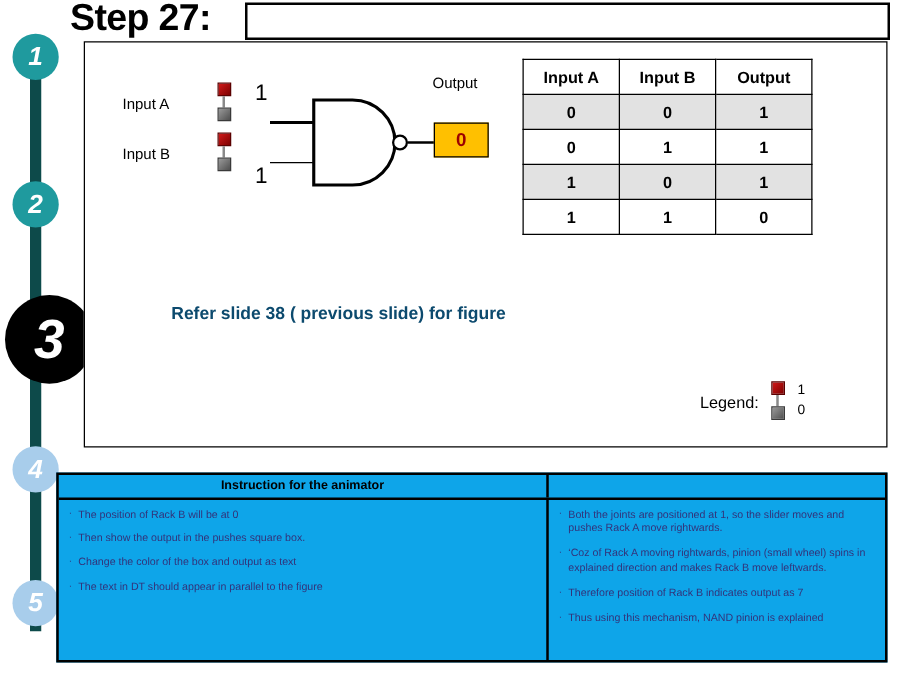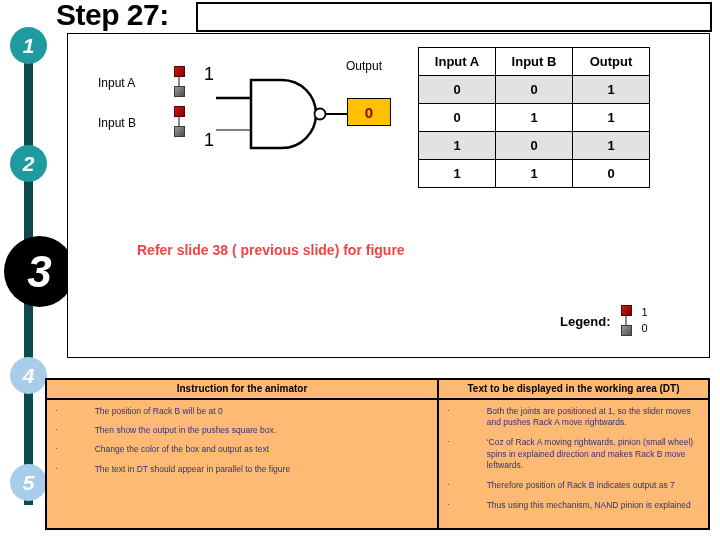--- a/index.html
+++ b/index.html
@@ -81,63 +81,63 @@
   .output-box{
     position:absolute;left:347px;top:98px;width:44px;height:28px;
     background:#ffc000;border:1px solid #000;box-sizing:border-box;
     display:flex;align-items:center;justify-content:center;
     color:#9b0000;font-weight:bold;font-size:15px;
   }
 
   
   .refer-note{
     position:absolute;left:137px;top:240px;width:270px;
-    font-size:14px;font-weight:bold;color:#ef4444;line-height:1.45;
+    font-size:14px;font-weight:bold;color:#0c4a6e;line-height:1.45;
   }
 
   
   .legend-wrap{position:absolute;left:560px;top:305px;display:flex;align-items:center;gap:8px;}
-  .legend-label{font-size:13px;color:#000;font-weight:bold;}
+  .legend-label{font-size:13px;color:#000;}
   .legend-icon{position:relative;width:15px;height:32px;}
   .legend-vals{font-size:11px;color:#000;line-height:1.45;}
 
   
   .truth-table{
     position:absolute;left:418px;top:47px;border-collapse:collapse;
     font-size:13px;font-weight:bold;color:#000;background:#fff;
   }
   .truth-table th,.truth-table td{
     border:1px solid #000;text-align:center;
     width:77px;height:28px;box-sizing:border-box;
   }
   .truth-table tbody tr:nth-child(odd) td{background:#e2e2e2;}
   .truth-table tbody tr:nth-child(even) td{background:#ffffff;}
 
   
   .instr-table{
     position:absolute;left:45px;top:378px;width:665px;height:152px;
-    border:2px solid #000;box-sizing:border-box;background:#fdba74;
+    border:2px solid #000;box-sizing:border-box;background:#0ea5e9;
     display:flex;flex-direction:column;
   }
   .instr-head{display:flex;border-bottom:2px solid #000;}
   .instr-head > div{
     font-size:10px;font-weight:bold;color:#000;
     text-align:center;padding:3px 0 4px;box-sizing:border-box;
   }
   .head-left{width:392px;border-right:2px solid #000;}
   .head-right{flex:1;}
   .instr-body{display:flex;flex:1;}
   .body-left{width:392px;border-right:2px solid #000;box-sizing:border-box;padding:6px 6px 0 8px;}
   .body-right{flex:1;box-sizing:border-box;padding:6px 8px 0 8px;}
   .bullet{
     display:flex;gap:5px;font-size:8.5px;color:#33337a;
     line-height:1.32;margin-bottom:8px;
   }
   .bullet .dot{flex:0 0 auto;font-size:8px;line-height:1.32;}
-  .bullet .txt{flex:1 1 auto;margin-left:32px;}
+  .bullet .txt{flex:1 1 auto;}
   .body-right .bullet{margin-bottom:9px;}
 </style>
 </head>
 <body>
 
 <div id="slide">
 
   <div class="rail-line"></div>
   <div class="step-node node-teal" id="node-1">
       <span>1</span>
@@ -231,21 +231,20 @@
         <td>1</td>
         <td>1</td>
         <td>0</td>
       </tr>
     </tbody>
   </table>
 
   <div class="instr-table">
     <div class="instr-head">
       <div class="head-left">Instruction for the animator</div>
-      <div class="head-right">Text to be displayed in the working area (DT)</div>
     </div>
     <div class="instr-body">
       <div class="body-left">
         <div class="bullet">
           <span class="dot">·</span>
           <span class="txt">The position of Rack B will be at 0</span>
         </div>
         <div class="bullet">
           <span class="dot">·</span>
           <span class="txt">Then show the output in the pushes square box.</span>

